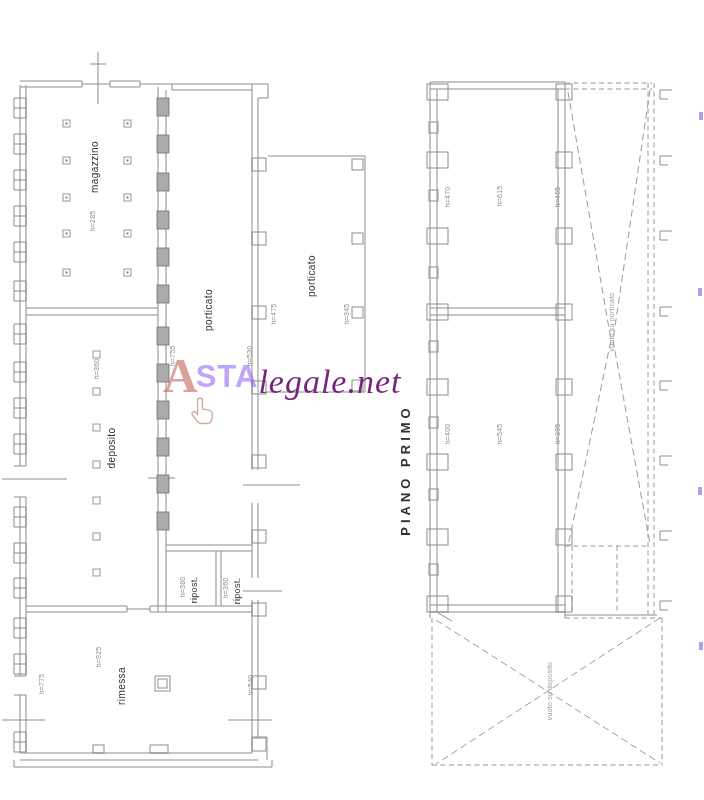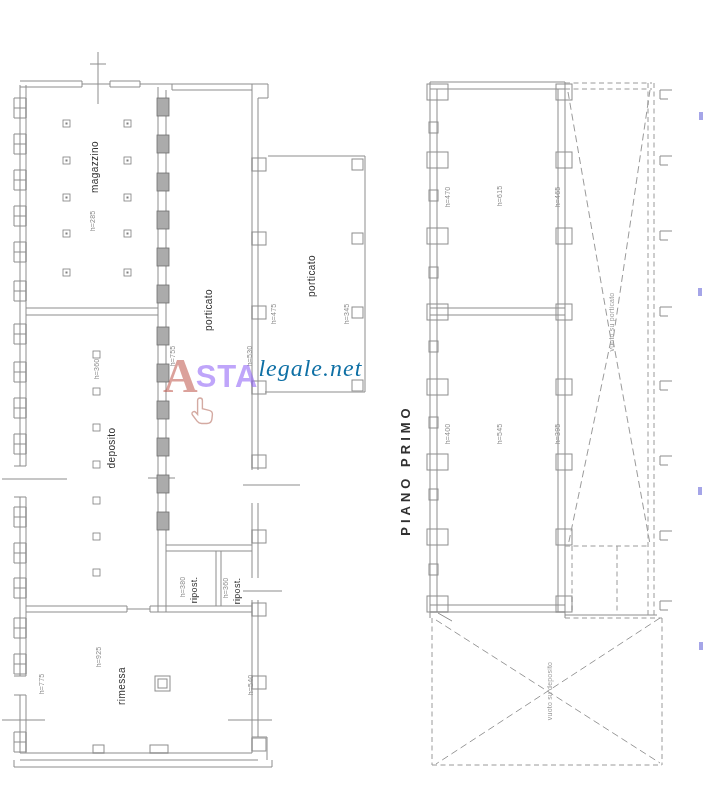--- a/index.html
+++ b/index.html
@@ -14,22 +14,22 @@
   .hval{font-size:7px;color:#8a8a8a;letter-spacing:.2px;}
   .voidlab{font-size:7px;color:#9a9a9a;letter-spacing:.2px;}
   .floor-title{font-size:13px;color:#303030;font-weight:600;letter-spacing:4px;}
   
   .watermark{position:absolute;left:163px;top:352px;width:280px;height:70px;
              display:flex;align-items:flex-start;pointer-events:none;}
   .wm-a{font-family:"Liberation Serif",serif;font-weight:bold;font-size:48px;
         color:#b9463a;opacity:.5;line-height:1;margin-right:-2px;}
   .wm-sta{font-weight:bold;font-size:31px;color:#8b5cf6;opacity:.55;
           letter-spacing:1px;line-height:1;margin-top:9px;}
-  .wm-legale{font-family:"Liberation Serif",serif;font-style:italic;font-size:24px;
-             color:#0369a1;opacity:.95;line-height:1;margin-top:4px;letter-spacing:1px;}
+  .wm-legale{font-family:"Liberation Serif",serif;font-style:italic;font-size:34px;
+             color:#701a75;opacity:.95;line-height:1;margin-top:13px;letter-spacing:1px;}
   .edge-mark{position:absolute;width:4px;height:8px;background:#5b5bd6;opacity:.55;}
 </style>
 </head>
 <body>
 
 <div id="page">
 
   <svg width="704" height="800" viewBox="0 0 704 800">
 
     <g stroke="#8d8d8d" stroke-width="1" fill="none">

